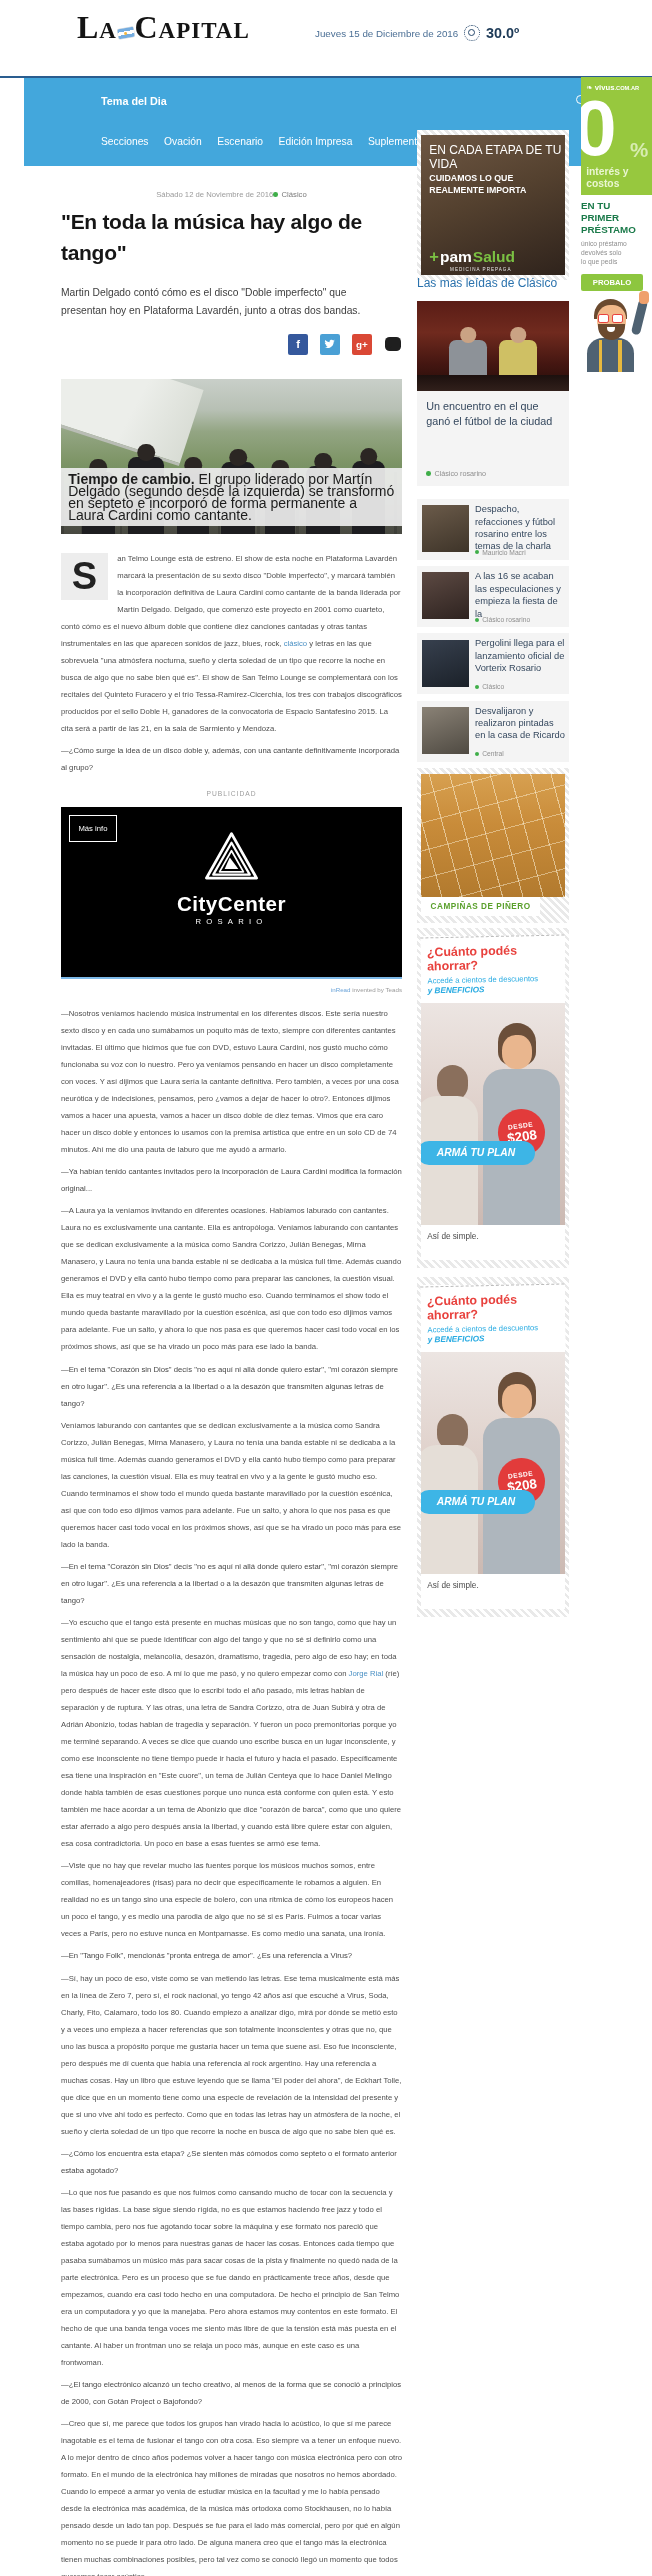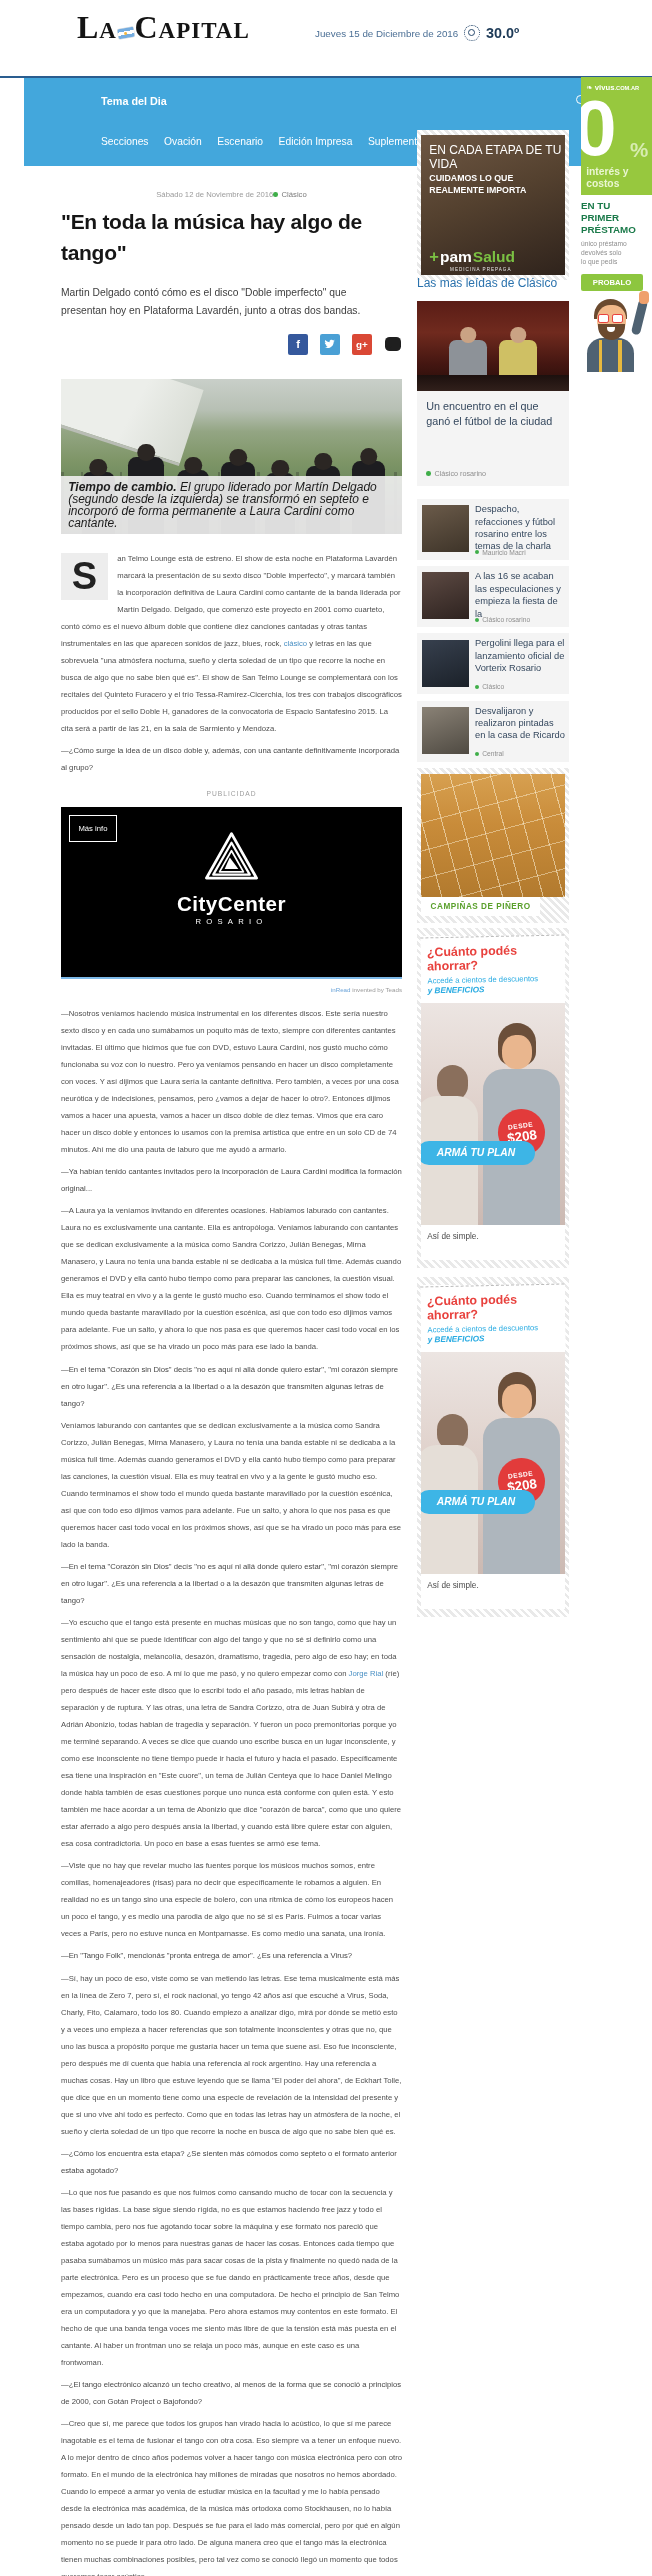--- a/index.html
+++ b/index.html
@@ -47,21 +47,21 @@
   .bubble{position:absolute;left:1px;top:2.1px;width:16.5px;height:13.4px;background:#1f1f1f;border-radius:4.6px;}
   .bubble::after{content:"";position:absolute;left:2.1px;bottom:-3.6px;width:0;height:0;border:4.1px solid transparent;border-top-color:#1f1f1f;border-left-width:1.5px;}
 
   
   #band-photo{left:61px;top:379px;width:341px;height:155px;overflow:hidden;cursor:pointer;
     background:linear-gradient(180deg,#c9cfc9 0%,#b7c0b4 20%,#93a583 34%,#7f9668 52%,#6f8b5e 66%,#5d6055 82%,#474840 100%);}
   .awning{position:absolute;left:-20.6px;top:-15.5px;width:155px;height:77px;background:linear-gradient(100deg,#eceeea 60%,#d8dcd4 100%);transform:rotate(18deg);border-bottom:3.1px solid #b9bdb5;}
   .railing{position:absolute;left:0;bottom:0;width:100%;height:62px;background:repeating-linear-gradient(90deg,rgba(30,30,30,.55) 0 2.6px,rgba(0,0,0,0) 2.6px 19.6px);opacity:.5;}
   .fig{position:absolute;bottom:0;background:#1d1d20;border-radius:8.2px 8.2px 0 0;}
   .fig::before{content:"";position:absolute;left:50%;top:-13.4px;transform:translateX(-50%);width:17.5px;height:17.5px;border-radius:50%;background:#2b2623;}
-  #photo-caption{position:absolute;left:0;bottom:0;width:100%;background:rgba(238,238,238,.92);color:#1c1c1c;font-size:12px;line-height:12px;padding:5.2px 7.2px;box-sizing:border-box;font-style:italic;}
+  #photo-caption{position:absolute;left:0;bottom:8px;width:100%;background:rgba(238,238,238,.92);color:#1c1c1c;font-size:14px;line-height:12px;padding:5.2px 7.2px;box-sizing:border-box;}
   #photo-caption b{font-weight:bold;}
 
   
   #article-body{left:61px;top:550px;width:341px;height:2751px;overflow:hidden;color:#4f4f4f;font-size:7.7px;line-height:17px;}
   #article-body p{margin:0 0 5.2px 0;text-align:left;}
   #article-body p.q{color:#474747;}
   .dropcap{float:left;width:47px;height:47px;margin:3.1px 9.3px 3.1px 0;background:#ededed;color:#222;font-size:38px;font-weight:bold;display:flex;align-items:center;justify-content:center;}
   a.inline-link{color:#4a90c4;text-decoration:none;cursor:pointer;}
 
   

